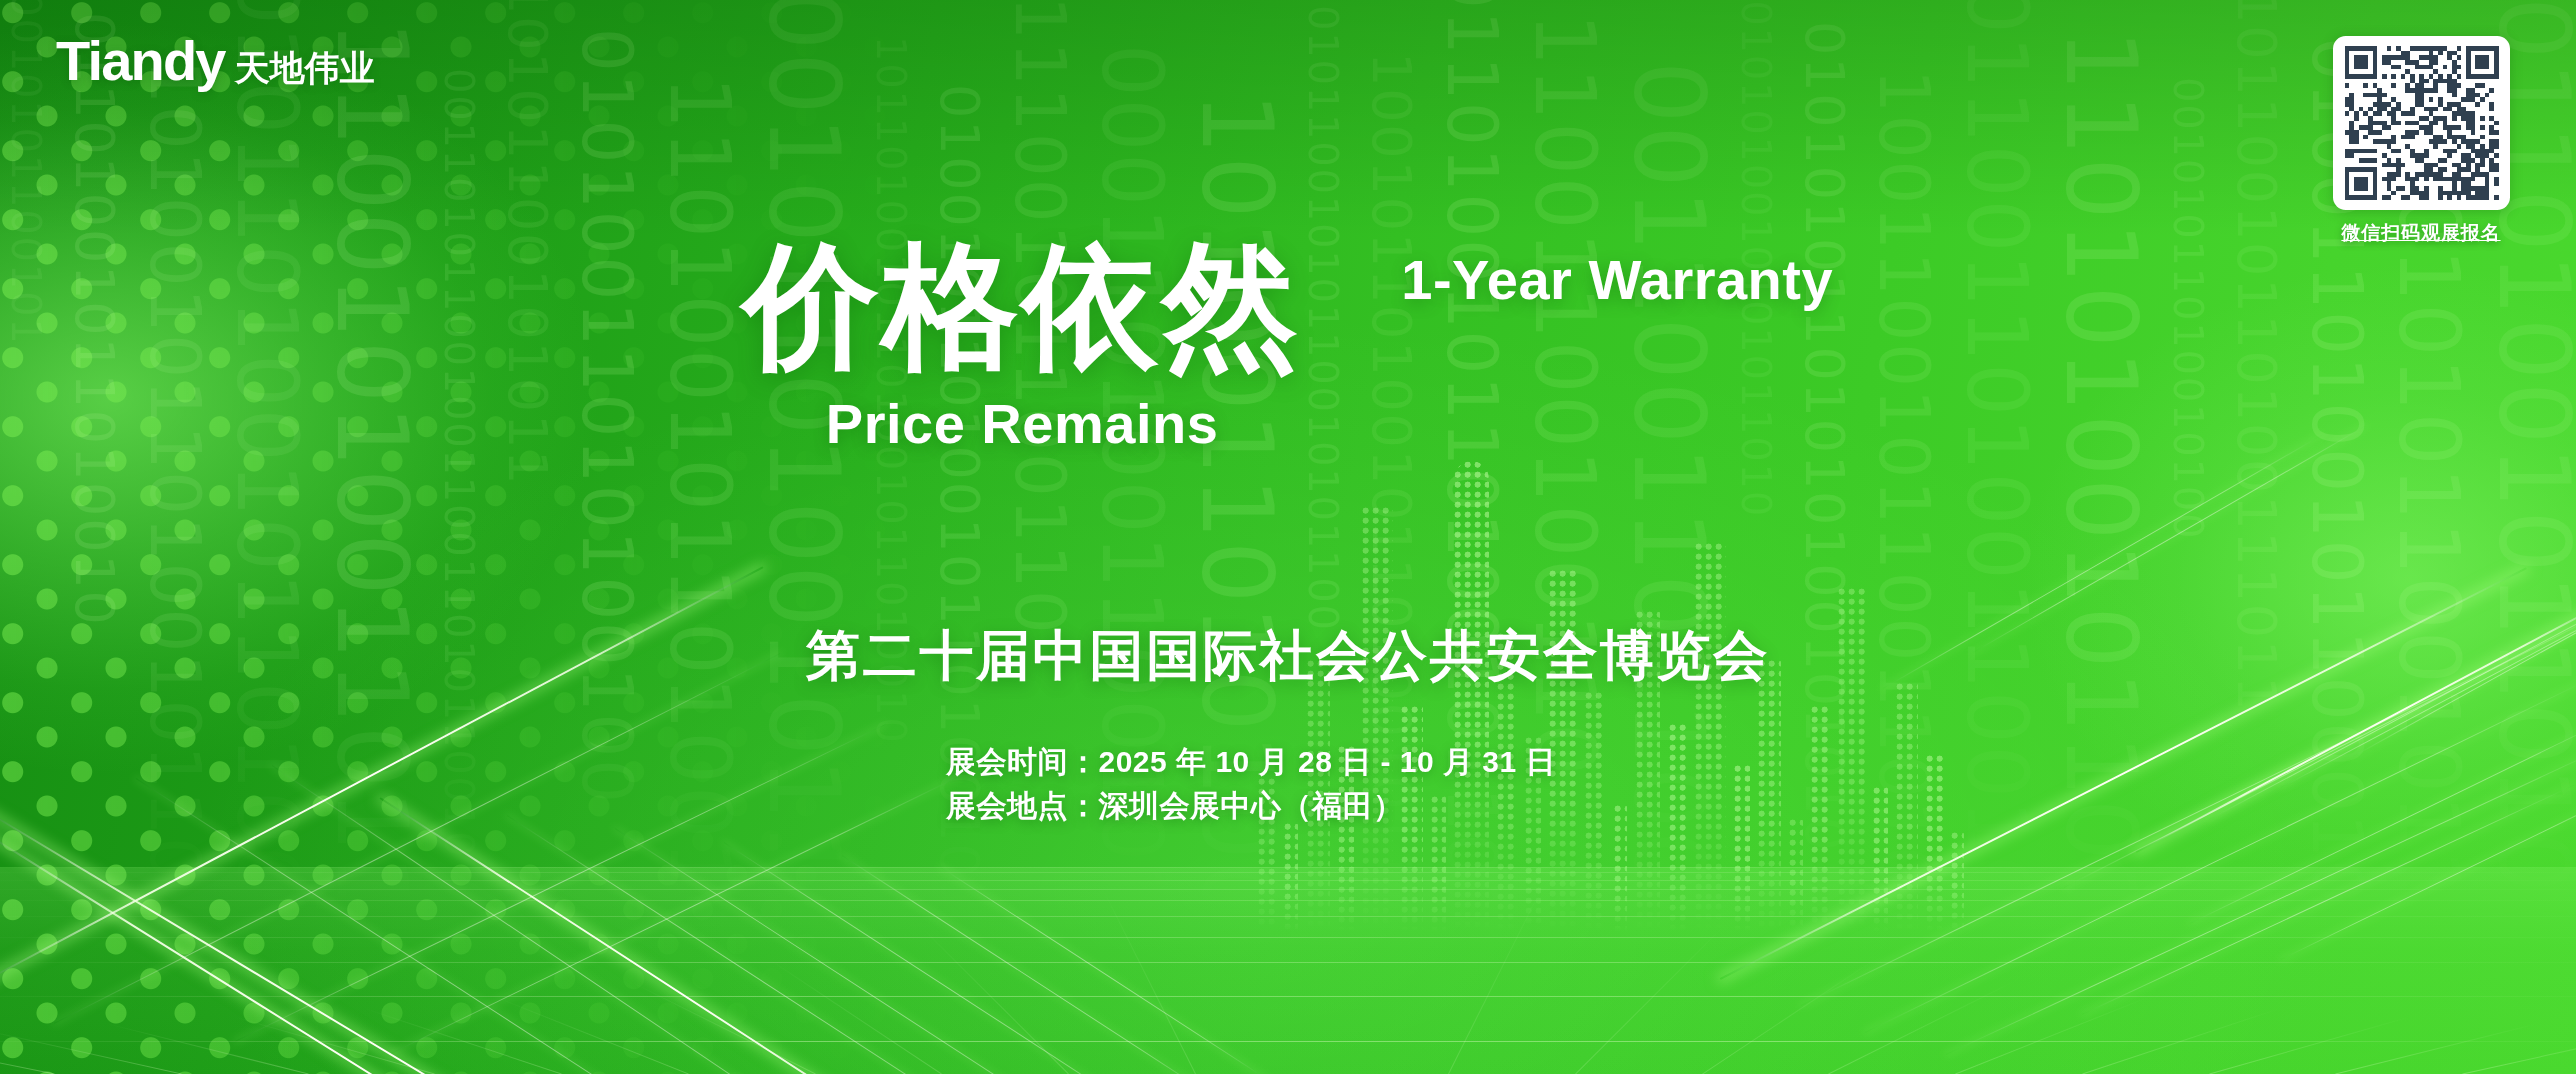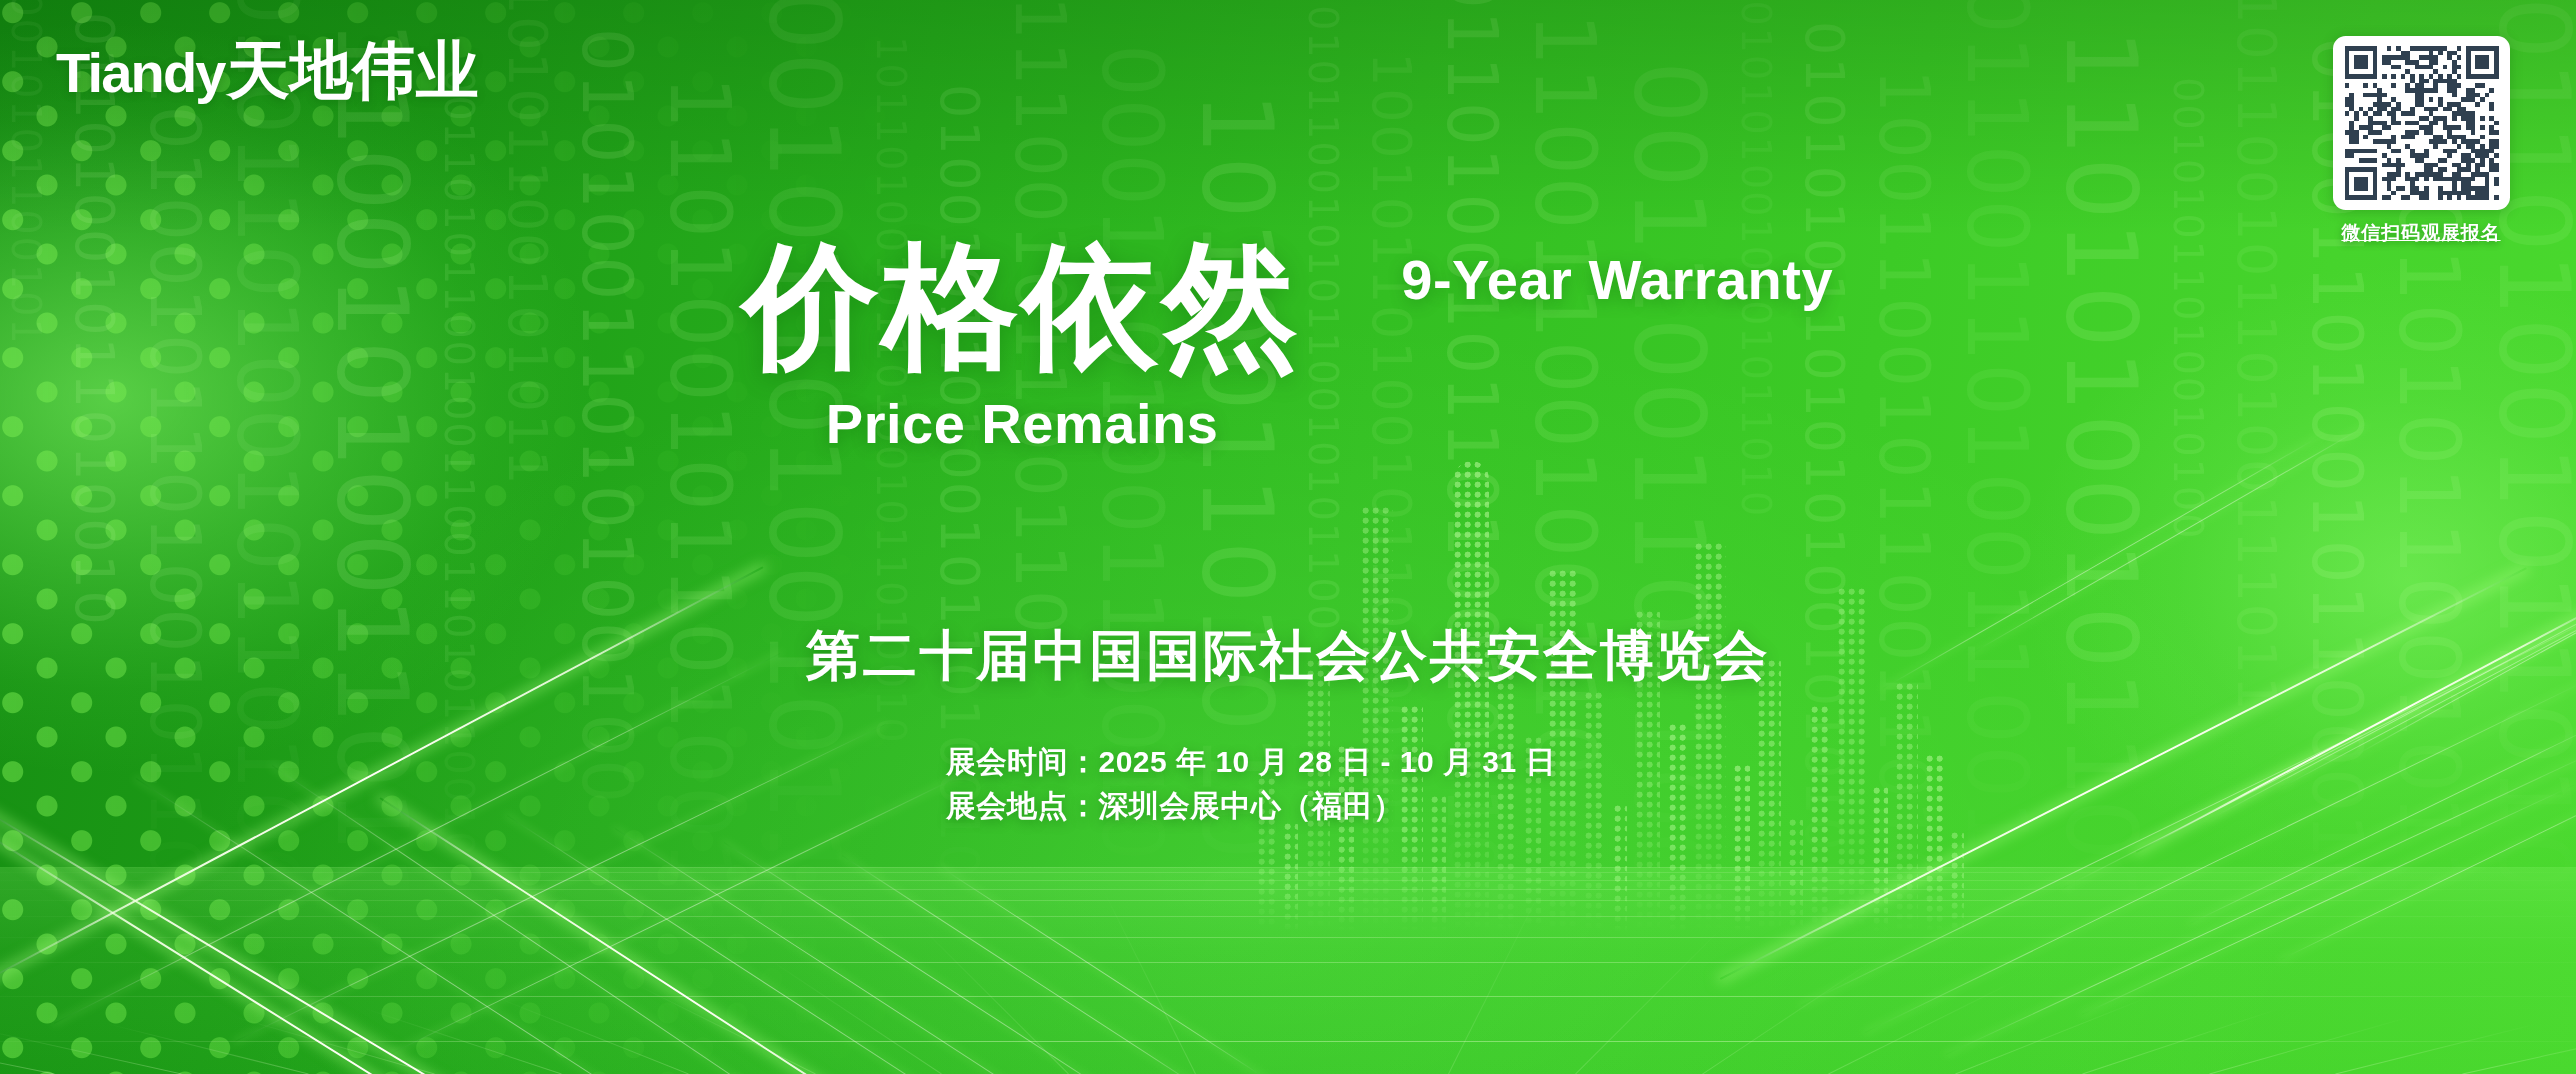--- a/index.html
+++ b/index.html
@@ -133,21 +133,21 @@
     display:flex;align-items:baseline;
     color:#fff;
     text-shadow:0 1.8px 9px rgba(0,70,0,.25);
     white-space:nowrap;
   }
   #logo .mark{
     font-size:56px;font-weight:bold;letter-spacing:-1.8px;
     font-family:"Liberation Sans",sans-serif;
   }
   #logo .cn{
-    font-size:63px;font-weight:bold;margin-left:2px;letter-spacing:0px;
+    font-size:35px;font-weight:bold;margin-left:10px;letter-spacing:0px;
     font-family:"Liberation Sans","DejaVu Sans",sans-serif;
   }
 
   #headline{
     position:absolute;left:0;right:0;top:234px;
     display:flex;justify-content:center;gap:100px;
     white-space:nowrap;
   }
   .hl-col{display:flex;flex-direction:column;align-items:center;}
   .hl-cn{
@@ -342,21 +342,21 @@
       <span class="mark">Tiandy</span>
       <span class="cn">天地伟业</span>
     </div>
 
     <div id="headline">
       <div class="hl-col">
         <div class="hl-cn">价格依然</div>
         <div class="hl-en">Price Remains</div>
       </div>
       <div class="hl-col">
-        <div class="hl-en">9-Year Warranty</div>
+        <div class="hl-en">1-Year Warranty</div>
       </div>
     </div>
 
     <div id="expo-title">第二十届中国国际社会公共安全博览会</div>
 
     <div id="details">
       <span class="detail-row">展会时间：2025 年 10 月 28 日 - 10 月 31 日</span>
       <span class="detail-row">展会地点：深圳会展中心（福田）</span>
     </div>
 

